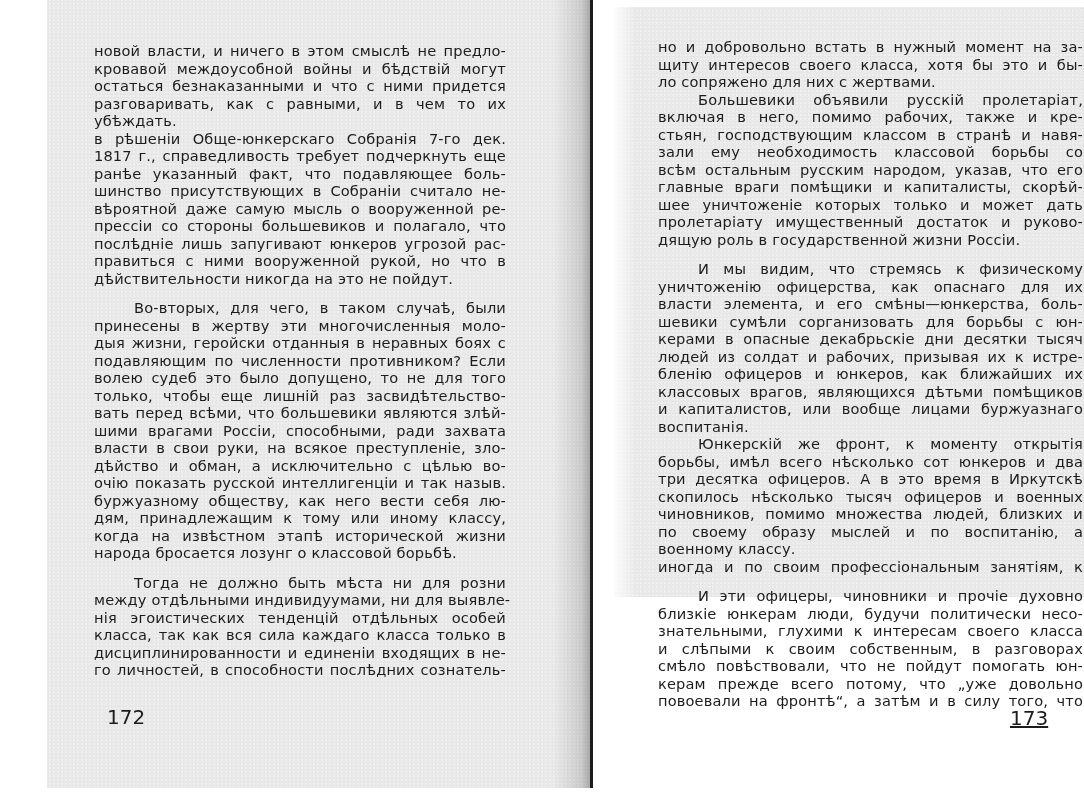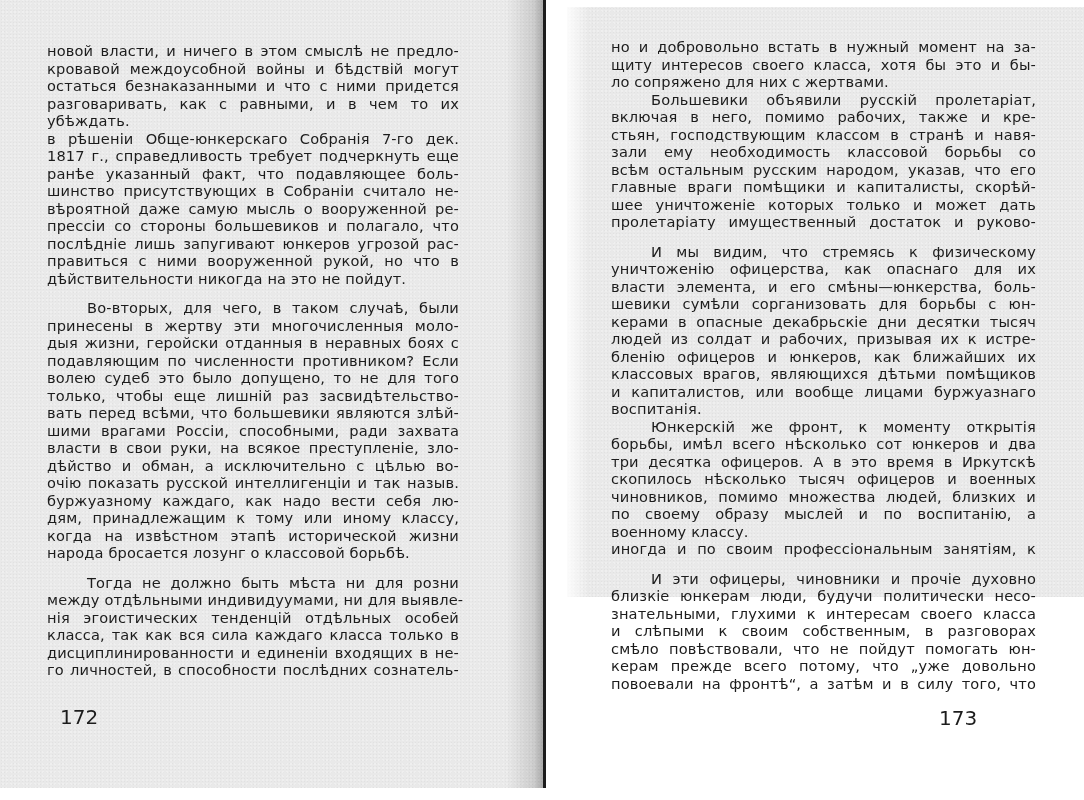--- a/index.html
+++ b/index.html
@@ -9,20 +9,21 @@
     font-family:"DejaVu Sans", sans-serif;
   }
   .page {
     position:absolute;
     background:#e9e9e9;
     background-image:
       radial-gradient(rgba(0,0,0,0.035) 1px, transparent 1px),
       radial-gradient(rgba(255,255,255,0.25) 1px, transparent 1px);
     background-size:3px 3px, 4px 4px;
     background-position:0 0, 1px 2px;
+    margin-left:47px;
   }
   .page-left { left:0; top:0; width:546px; height:788px; }
   .page-right { left:567px; top:7px; width:517px; height:590px; }
   .gutter-shade-left {
     position:absolute; top:0; right:0; width:40px; height:100%;
     background:linear-gradient(to right, rgba(0,0,0,0) 0%, rgba(0,0,0,0.13) 70%, rgba(0,0,0,0.28) 92%);
   }
   .spine-line {
     position:absolute; top:0; right:0; width:3px; height:100%;
     background:#1b1b1b;
@@ -49,21 +50,21 @@
   }
   .line.last { text-align-last:left; }
   .line.indent { padding-left:40px; }
   .para-gap { height:12px; }
   .page-number {
     position:absolute;
     font-size:20px;
     color:#1c1c1c;
   }
   .page-left .page-number { left:60px; top:705px; }
-  .page-right .page-number { left:372px; top:699px; }
+  .page-right .page-number { left:396px; top:699px;text-decoration:underline; }
 </style>
 </head>
 <body>
 
 <div class="page page-left">
   <div class="gutter-shade-left"></div>
   <div class="spine-line"></div>
   <div class="text-block" id="left-text">
       <div class="paragraph">
         <span class="line">новой власти, и ничего в этом смыслѣ не предло-</span>
@@ -89,21 +90,21 @@
         <span class="line">принесены в жертву эти многочисленныя моло-</span>
         <span class="line">дыя жизни, геройски отданныя в неравных боях с</span>
         <span class="line">подавляющим по численности противником? Если</span>
         <span class="line">волею судеб это было допущено, то не для того</span>
         <span class="line">только, чтобы еще лишній раз засвидѣтельство-</span>
         <span class="line">вать перед всѣми, что большевики являются злѣй-</span>
         <span class="line">шими врагами Россіи, способными, ради захвата</span>
         <span class="line">власти в свои руки, на всякое преступленіе, зло-</span>
         <span class="line">дѣйство и обман, а исключительно с цѣлью во-</span>
         <span class="line">очію показать русской интеллигенціи и так назыв.</span>
-        <span class="line">буржуазному каждаго, как надо вести себя лю-</span>
+        <span class="line">буржуазному обществу, как него вести себя лю-</span>
         <span class="line">дям, принадлежащим к тому или иному классу,</span>
         <span class="line">когда на извѣстном этапѣ исторической жизни</span>
         <span class="line last">народа бросается лозунг о классовой борьбѣ.</span>
       </div>
       <div class="para-gap"></div>
       <div class="paragraph">
         <span class="line indent">Тогда не должно быть мѣста ни для розни</span>
         <span class="line">между отдѣльными индивидуумами, ни для выявле-</span>
         <span class="line">нія эгоистических тенденцій отдѣльных особей</span>
         <span class="line">класса, так как вся сила каждаго класса только в</span>
@@ -124,20 +125,21 @@
       </div>
       <div class="paragraph">
         <span class="line indent">Большевики объявили русскій пролетаріат,</span>
         <span class="line">включая в него, помимо рабочих, также и кре-</span>
         <span class="line">стьян, господствующим классом в странѣ и навя-</span>
         <span class="line">зали ему необходимость классовой борьбы со</span>
         <span class="line">всѣм остальным русским народом, указав, что его</span>
         <span class="line">главные враги помѣщики и капиталисты, скорѣй-</span>
         <span class="line">шее уничтоженіе которых только и может дать</span>
         <span class="line">пролетаріату имущественный достаток и руково-</span>
+        <span class="line last">дящую роль в государственной жизни Россіи.</span>
       </div>
       <div class="para-gap"></div>
       <div class="paragraph">
         <span class="line indent">И мы видим, что стремясь к физическому</span>
         <span class="line">уничтоженію офицерства, как опаснаго для их</span>
         <span class="line">власти элемента, и его смѣны—юнкерства, боль-</span>
         <span class="line">шевики сумѣли сорганизовать для борьбы с юн-</span>
         <span class="line">керами в опасные декабрьскіе дни десятки тысяч</span>
         <span class="line">людей из солдат и рабочих, призывая их к истре-</span>
         <span class="line">бленію офицеров и юнкеров, как ближайших их</span>

